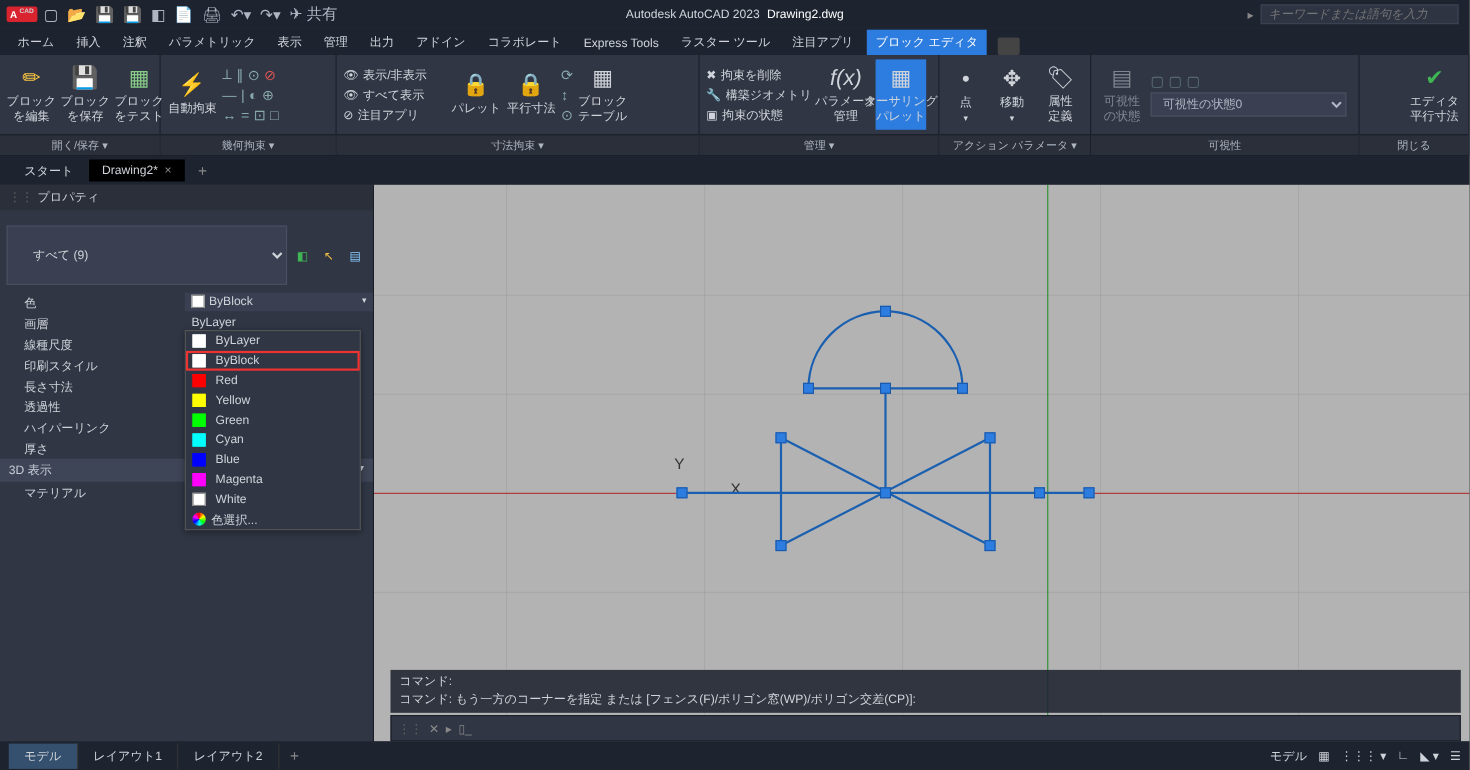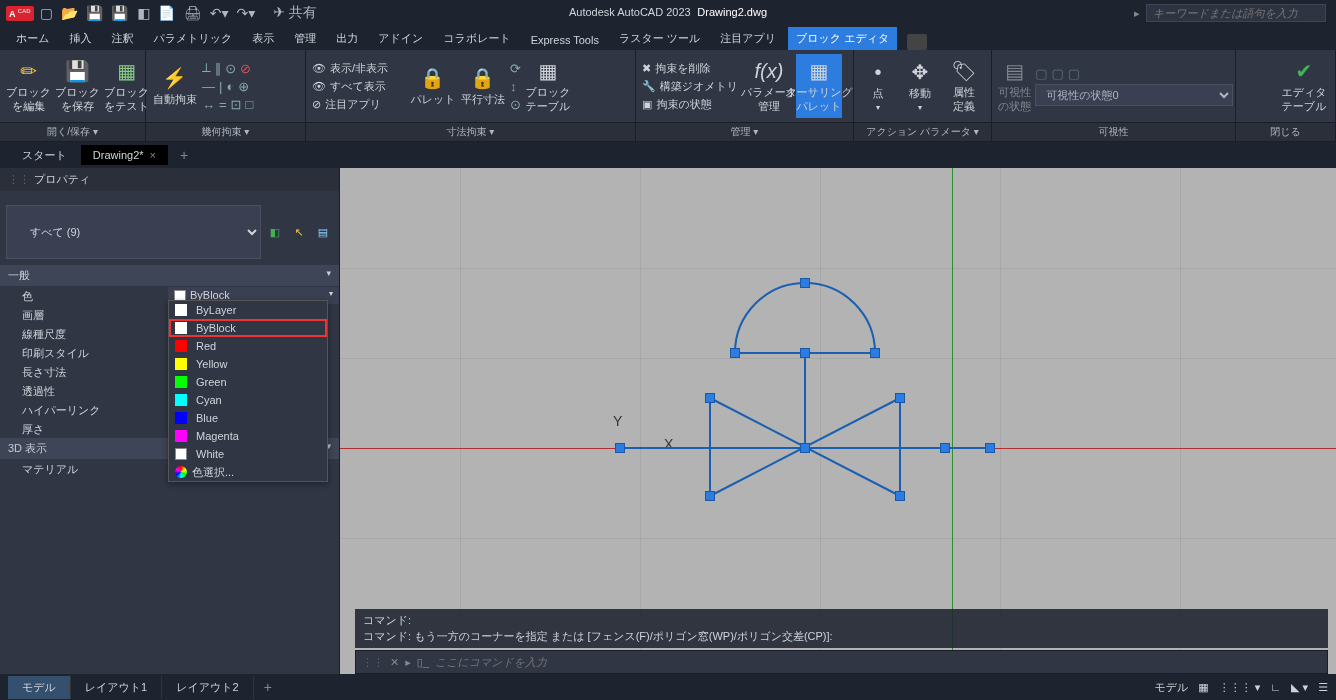--- a/index.html
+++ b/index.html
@@ -1,39 +1,39 @@
 <!DOCTYPE html>
 <html><head>
 <meta charset="utf-8">
 <style>
 *{margin:0;padding:0;box-sizing:border-box;font-family:"Meiryo UI","Segoe UI",sans-serif;font-size:11px;color:#d0d4da;user-select:none}
 body{background:#2a2f3a;width:1336px;height:700px;overflow:hidden;position:relative}
 .titlebar{height:26px;background:#1e2330;display:flex;align-items:center;padding:0 6px;gap:6px}
 .logo{background:#d9232e;color:#fff;font-weight:bold;font-size:9px;padding:2px 3px;border-radius:2px}
 .qat{display:flex;gap:8px;align-items:center}
 .qat span{color:#aeb6c2;font-size:14px;cursor:pointer}
-.share{color:#29a0e0;font-size:12px;margin-left:10px}
+.share{color:#29a0e0;font-size:12px;}
 .title-center{position:absolute;left:50%;transform:translateX(-50%);top:5px;font-size:12px;color:#c7ccd6}
 .search-box{position:absolute;right:10px;top:4px;width:180px}
 .search-box input{background:#2e3442;border:1px solid #3d4452;padding:2px 6px;width:100%;color:#888;font-style:italic}
 .menubar{height:24px;background:#1e2330;display:flex;align-items:flex-end;padding:0 8px;gap:4px}
 .menubar span{padding:4px 8px;cursor:pointer}
 .menubar .active{background:#2d7de0;color:#fff}
 .minitab{width:20px;height:16px;background:#444;margin-left:6px;border-radius:2px}
 .ribbon{height:92px;background:#303644;display:flex;border-bottom:1px solid #1a1e28}
 .panel{display:flex;flex-direction:column;border-right:1px solid #1a1e28;padding:0;position:relative}
 .panel-content{flex:1;display:flex;align-items:center;padding:4px 6px;gap:4px}
 .panel-label{text-align:center;font-size:10px;color:#aeb6c2;padding:2px;background:#2a2f3a;border-top:1px solid #1a1e28;width:100%}
 .panel-label.dd::after{content:" ▾"}
 .big-btn{display:flex;flex-direction:column;align-items:center;justify-content:center;width:46px;height:64px;text-align:center;line-height:1.2;gap:3px;cursor:pointer}
 .big-btn.sel{background:#2d7de0}
 .big-btn .ico{font-size:20px}
 .mini-row{display:flex;gap:4px;align-items:center;font-size:11px}
 .row-stack{display:flex;flex-direction:column;gap:3px}
-.vis-select{background:#3a4052;border:1px solid #4a5062;padding:3px 6px;width:198px;color:#aeb6c2}
+.vis-select{background:#3a4052;border:1px solid #4a5062;padding:3px 6px;width:178px;color:#aeb6c2}
 .tabs{height:26px;background:#1e2330;display:flex;align-items:center;padding:0 10px;gap:2px}
 .tab{padding:4px 12px;cursor:pointer;position:relative}
 .tab.active{background:#000000}
 .tab .x{margin-left:6px;color:#888}
 .plus{color:#888;padding:0 10px;font-size:14px}
 .workspace{position:absolute;top:168px;left:0;right:0;bottom:26px;display:flex}
 .palette{width:340px;background:#303644;display:flex;flex-direction:column;border-right:1px solid #1a1e28}
 .palette-title{padding:4px 8px;background:#2a2f3a;font-size:11px;display:flex;align-items:center}
 .palette-title::before{content:"⋮⋮";margin-right:4px;color:#666}
 .filter-row{display:flex;align-items:center;padding:6px;gap:4px}
@@ -261,21 +261,21 @@
         <select class="vis-select"><option>可視性の状態0</option></select>
       </div>
     </div>
     <div class="panel-label">可視性</div>
   </div>
   <div class="panel" style="flex:1">
     <div class="panel-content" style="justify-content:flex-end">
       <div class="big-btn" style="width:50px">
           <span class="ico" style="color:#3fb553">✔</span>
           <span style="white-space:pre">エディタ
-テーブル</span>
+平行寸法</span>
         </div>
     </div>
     <div class="panel-label">閉じる</div>
   </div>
 </div>
 
 <div class="tabs">
   <div class="tab">スタート</div>
   <div class="tab active"><span>Drawing2*</span><span class="x">×</span></div>
   <span class="plus">+</span>
@@ -284,21 +284,20 @@
 <div class="workspace">
   <div class="palette">
     <div class="palette-title">プロパティ</div>
     <div style="height:8px"></div>
     <div class="filter-row">
       <select><option>すべて (9)</option></select>
       <span class="icon-btn">◧</span>
       <span class="icon-btn" style="color:#f5c242">↖</span>
       <span class="icon-btn" style="color:#8cf">▤</span>
     </div>
-    <div class="prop-section">一般</div>
     <div id="prop-rows">
         <div class="prop-row">
           <div class="prop-label">色</div>
           <div class="prop-value dd"><span class="color-sw" style="background:#fff"></span>ByBlock</div>
         </div>
         <div class="prop-row">
           <div class="prop-label">画層</div>
           <div class="prop-value">ByLayer</div>
         </div>
         <div class="prop-row">
@@ -422,21 +421,20 @@
 
 <div class="cmdhist">
   <div>コマンド:</div>
   <div>コマンド: もう一方のコーナーを指定 または [フェンス(F)/ポリゴン窓(WP)/ポリゴン交差(CP)]:</div>
 </div>
 <div class="cmdline">
   <span style="color:#666">⋮⋮</span>
   <span style="color:#888">✕</span>
   <span style="color:#888">▸</span>
   <span style="color:#888">▯_</span>
-  <input placeholder="ここにコマンドを入力" style="">
 </div>
 
 <div class="statusbar">
   <div class="layout-tab active">モデル</div>
   <div class="layout-tab">レイアウト1</div>
   <div class="layout-tab">レイアウト2</div>
   <span class="plus">+</span>
   <div class="status-right">
     <span>モデル</span>
     <span>▦</span>

